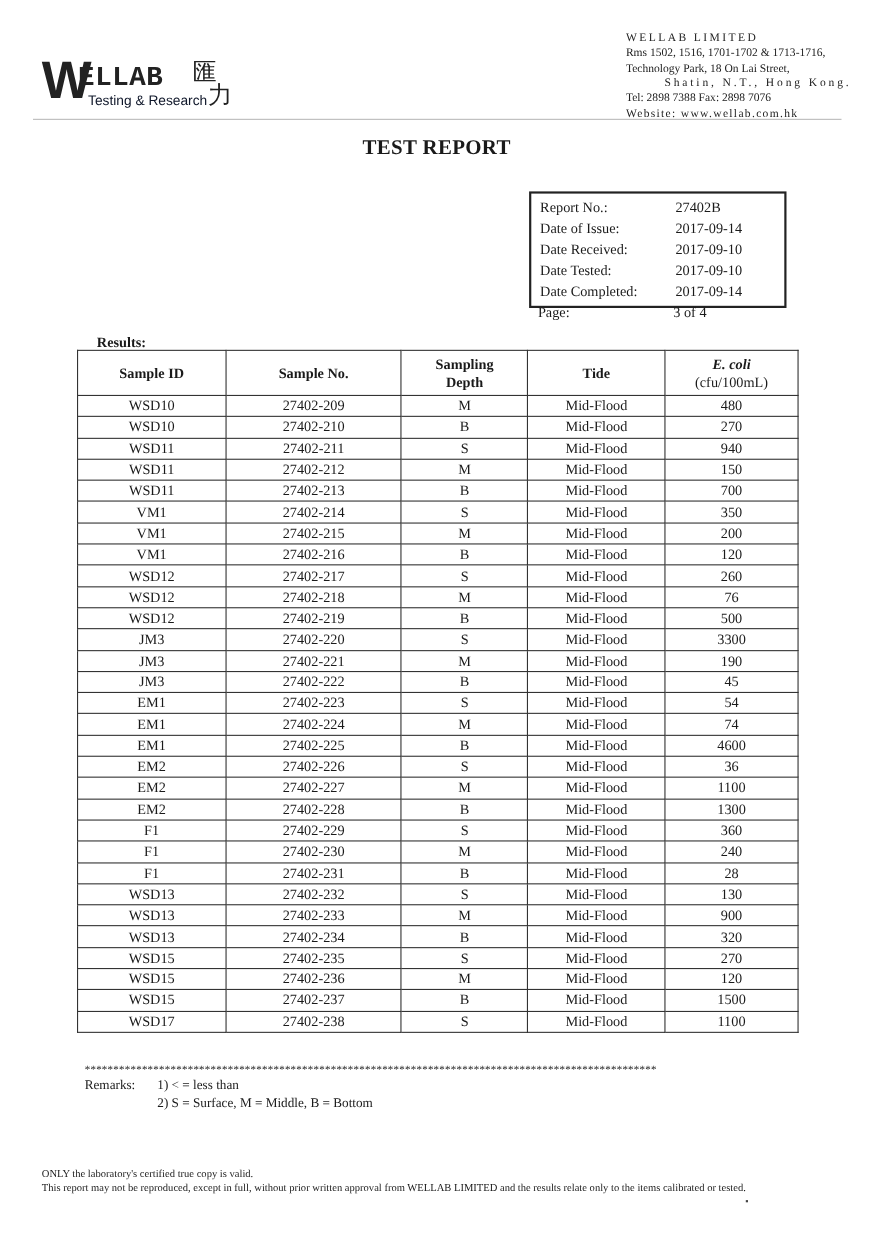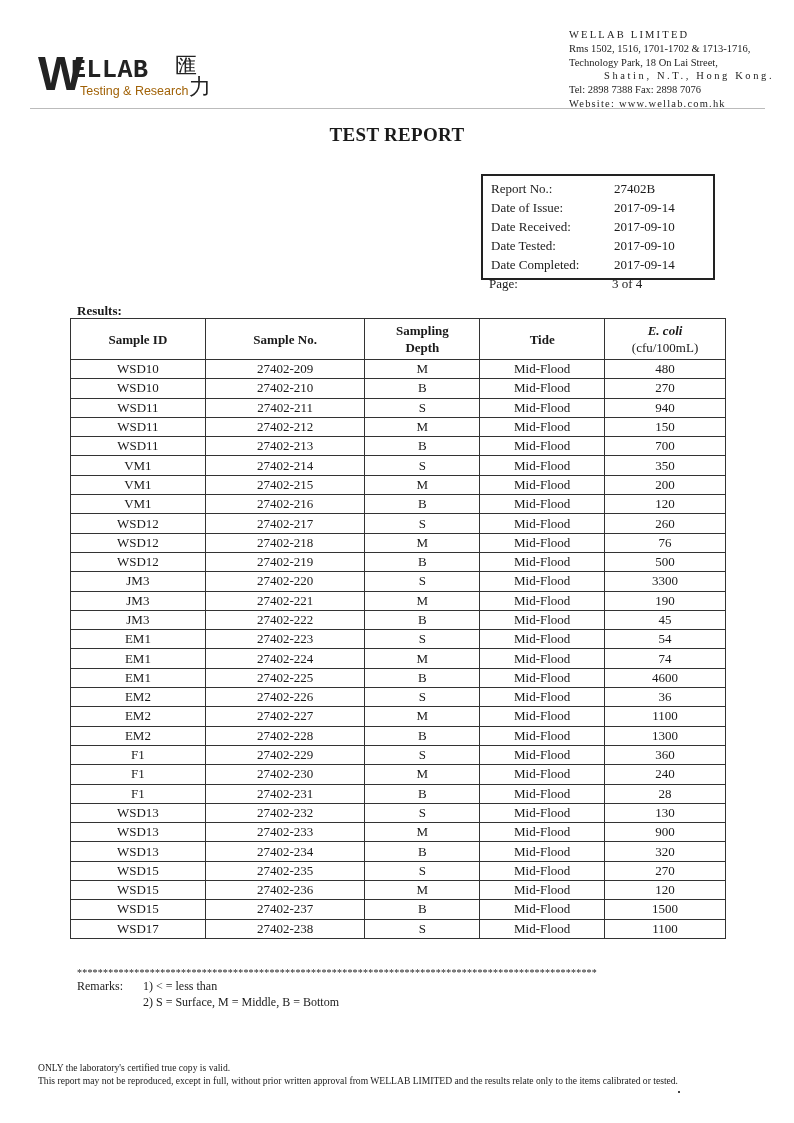--- a/index.html
+++ b/index.html
@@ -5,42 +5,42 @@
   html, body { margin: 0; padding: 0; background: #ffffff; }
   body { width: 794px; height: 1123px; position: relative; overflow: hidden;
          font-family: "Liberation Serif", "DejaVu Serif", serif; color: #1a1a1a; }
 
   .logo { position: absolute; left: 38px; top: 52px; width: 240px; height: 50px; }
   .logo-w { position: absolute; left: 0; top: -2px; font-family: "Liberation Sans", sans-serif;
             font-size: 48px; font-weight: bold; letter-spacing: -2px; color: #222; line-height: 1; }
   .logo-ellab { position: absolute; left: 33px; top: 6px; font-family: Liberation Mono, monospace;
                 font-size: 25px; font-weight: bold; color: #222; line-height: 1; letter-spacing: 0.5px; }
   .logo-sub { position: absolute; left: 42px; top: 33px; font-family: "Liberation Sans", sans-serif;
-              font-size: 12.5px; color: #a16207; line-height: 1; }
+              font-size: 12.5px; color: #0f172a; line-height: 1; }
   .logo-cn1 { position: absolute; left: 137px; top: 3px; font-size: 22px; color: #222; line-height: 1; }
   .logo-cn2 { position: absolute; left: 151px; top: 24px; font-size: 22px; color: #222; line-height: 1; }
 
   .company { position: absolute; left: 569px; top: 28px; font-size: 10.5px; line-height: 13.8px; color: #222; }
   .company .cname { letter-spacing: 2.2px; }
   .company .line { white-space: nowrap; }
   .company .wide { letter-spacing: 2.6px; margin-left: 35px; }
   .company .web { letter-spacing: 1.2px; }
   .header-rule { position: absolute; left: 30px; top: 108px; width: 735px; height: 1px; background: #bbb; }
 
   .title { position: absolute; left: 0; width: 794px; top: 124px; text-align: center;
            font-size: 19px; font-weight: bold; letter-spacing: 0.3px; }
 
   .info-box { position: absolute; left: 481px; top: 174px; width: 234px; height: 106px;
               border: 2.5px solid #222; box-sizing: border-box; padding: 3px 0 0 8px; }
   .info-row { display: flex; font-size: 13px; line-height: 19px; height: 19px; }
   .info-label { width: 123px; }
   .info-page { position: absolute; left: 489px; top: 274px; display: flex; font-size: 13px; line-height: 19px; }
   .info-page .info-label { width: 123px; }
 
-  .results-label { position: absolute; left: 77px; top: 303px; font-size: 13px; font-weight: bold; }
+  .results-label { position: absolute; left: 88px; top: 303px; font-size: 13px; font-weight: bold; }
 
   table.results { position: absolute; left: 70px; top: 318px; width: 656px; border-collapse: collapse;
                   font-size: 13px; }
   table.results th, table.results td { border: 1px solid #333; text-align: center; padding: 0; }
   table.results th { height: 40px; font-weight: bold; line-height: 17px; }
   table.results td { height: 18.3px; line-height: 18px; }
   table.results th.ecoli { font-weight: normal; }
   table.results th.ecoli .em { font-style: italic; font-weight: bold; }
   col.c1 { width: 135px; } col.c2 { width: 160px; } col.c3 { width: 115px; }
   col.c4 { width: 125px; } col.c5 { width: 121px; }

